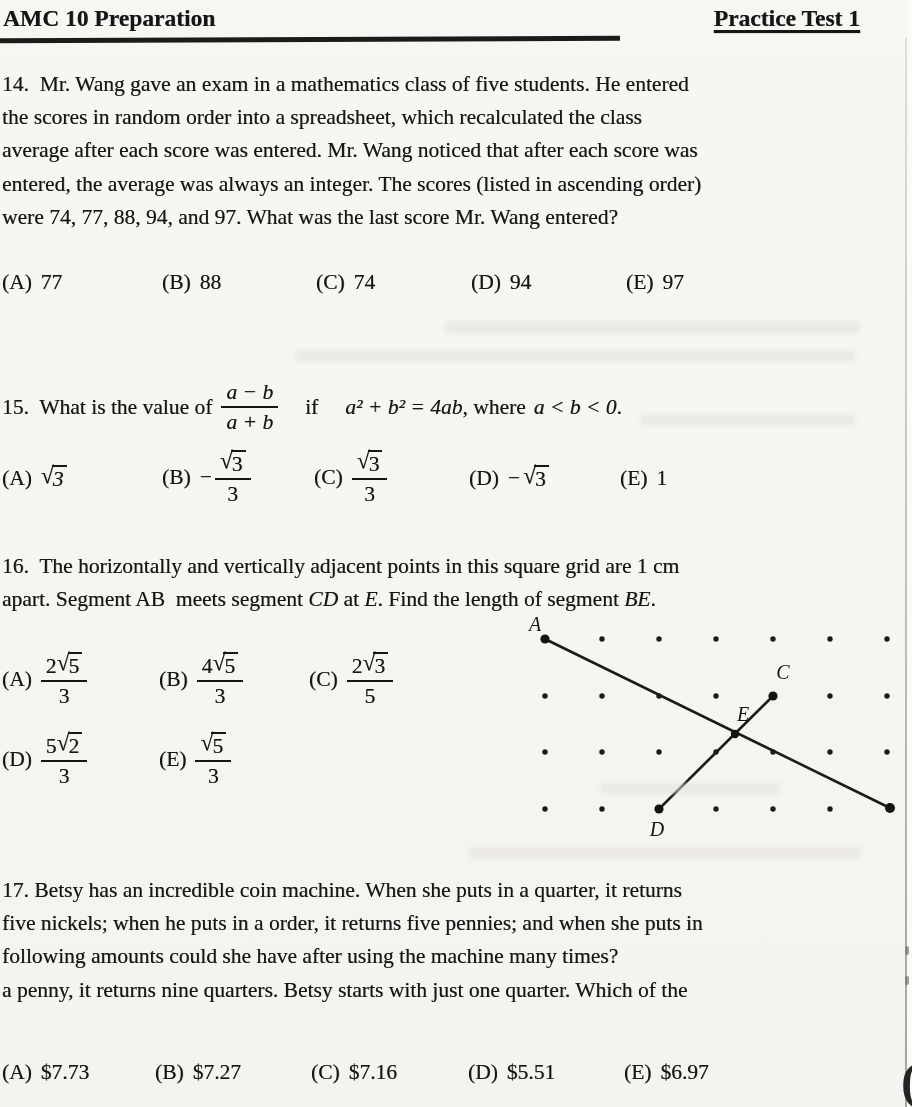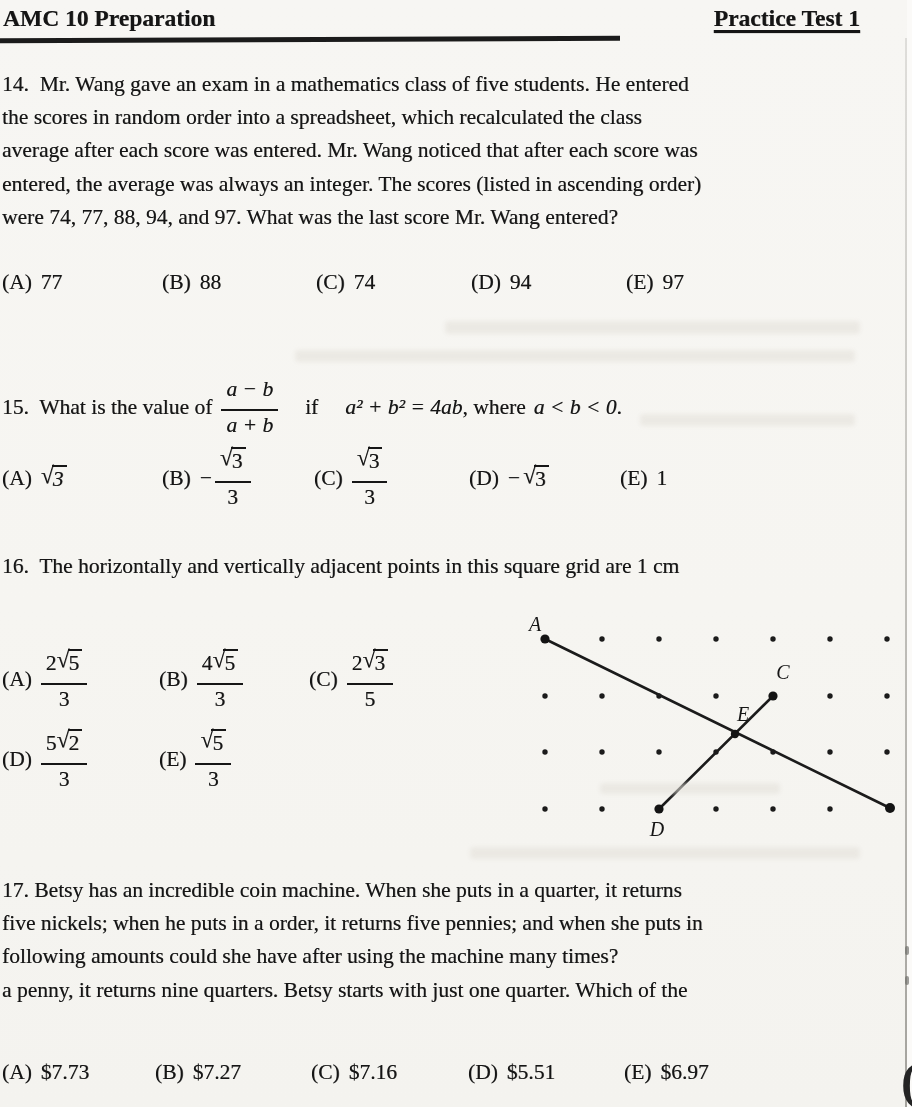--- a/index.html
+++ b/index.html
@@ -22,21 +22,21 @@
   
   .qtext{position:absolute;left:2px;line-height:33.2px;}
   .qtext .line{white-space:pre;}
   .mi{font-style:italic;}
   
   .choices{position:absolute;left:2px;display:flex;align-items:center;line-height:33px;}
   .ch{display:flex;align-items:center;flex:0 0 auto;}
   .ch .lbl{margin-right:9px;}
   
   .frac{display:inline-flex;flex-direction:column;align-items:center;line-height:1.12;}
-  .frac .num{padding:0 5px 8px;border-bottom:2.2px solid #161616;display:inline-flex;align-items:flex-end;justify-content:center;align-self:stretch;}
+  .frac .num{padding:0 5px 2px;border-bottom:2.2px solid #161616;display:inline-flex;align-items:flex-end;justify-content:center;align-self:stretch;}
   .frac .den{padding-top:2px;}
   
   .sqrt{display:inline-flex;align-items:flex-start;line-height:1.05;}
   .sqrt .sym{font-size:1.1em;line-height:1;transform:translateY(-1px);}
   .sqrt .rad{border-top:2px solid #161616;padding:1px 3px 0 1px;margin-left:-2px;}
   .sign{margin-right:3px;}
   
   .eqline{position:absolute;display:flex;align-items:center;height:52px;}
   .eqline .gapr{margin-right:9px;white-space:pre;}
   .eqline .gaplr{margin:0 27px;}
@@ -147,20 +147,21 @@
         </span>
     </div>
     <div class="ch">
       <span class="lbl">(E)</span>
       <span>1</span>
     </div>
   </div>
 
   <div class="qtext scan-text" style="top:550px;">
     <div class="line">16.  The horizontally and vertically adjacent points in this square grid are 1 cm</div>
+    <div class="line"><span>apart. Segment AB  meets segment </span><span class="mi">CD</span><span> at </span><span class="mi">E</span><span>. Find the length of segment </span><span class="mi">BE</span><span>.</span></div>
   </div>
 
   <svg class="figure" width="414" height="262" viewBox="0 0 414 262">
     <g fill="#1b1b1b">
       <circle cx="104" cy="29" r="2.7"></circle>
         <circle cx="161" cy="29" r="2.7"></circle>
         <circle cx="218" cy="29" r="2.7"></circle>
         <circle cx="275" cy="29" r="2.7"></circle>
         <circle cx="332" cy="29" r="2.7"></circle>
         <circle cx="389" cy="29" r="2.7"></circle>

